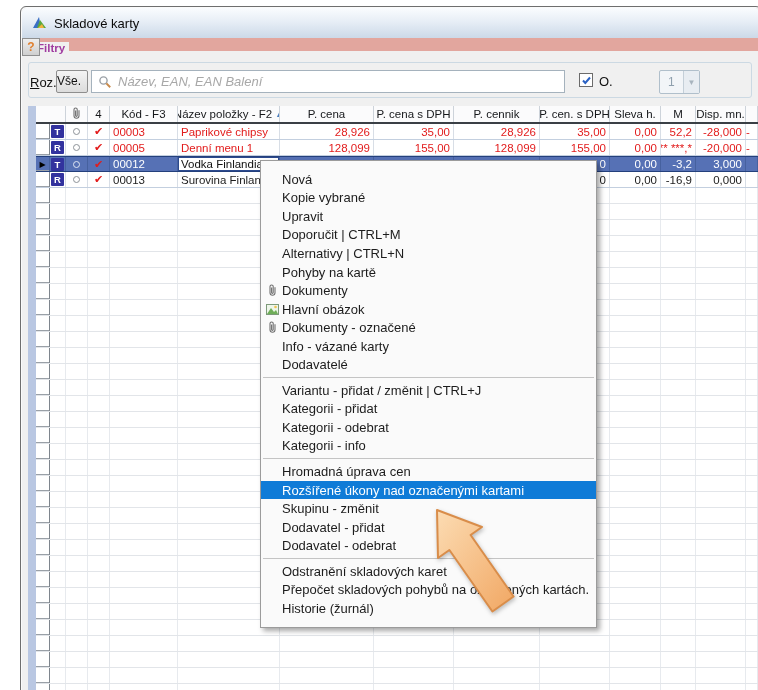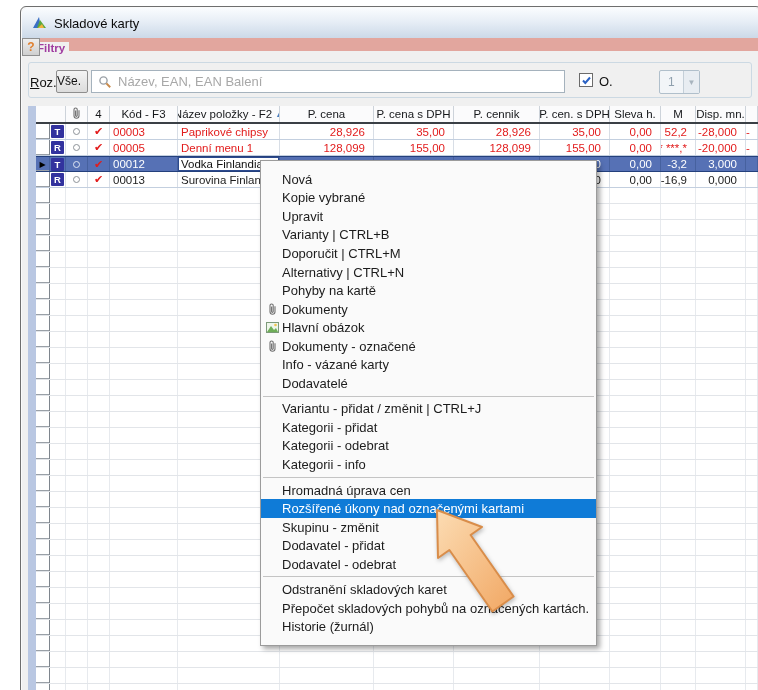--- a/index.html
+++ b/index.html
@@ -28,21 +28,21 @@
                  color:var(--accent);font-size:11.5px;font-weight:bold;}
   .roz{position:absolute;left:30px;top:75px;font-size:13px;color:#111;display:inline-block;}
   .roz::first-letter{text-decoration:underline;}
   #vsebtn{position:absolute;left:56px;top:70px;width:32px;height:23px;box-sizing:border-box;
           border:1px solid #8e8e8e;border-radius:2px;background:linear-gradient(#f4f4f4,#dcdcdc);
           font-size:12px;color:#111;text-align:left;line-height:21px;}
   #searchbox{position:absolute;left:91px;top:70px;width:474px;height:23px;box-sizing:border-box;
              border:1px solid #a5b2bd;background:#fff;}
   #searchbox input{position:absolute;left:0;top:0;width:100%;height:100%;box-sizing:border-box;
              border:none;outline:none;padding:0 4px 0 26px;font-size:13px;color:#333;
-             font-family:"Liberation Sans","DejaVu Sans",sans-serif;background:transparent;}
+             font-family:"Liberation Sans","DejaVu Sans",sans-serif;background:transparent;font-style:italic;}
   #searchbox input::placeholder{color:#a8a8a8;}
   #searchicon{position:absolute;left:6px;top:4px;width:14px;height:14px;}
   #chkO{position:absolute;left:579px;top:73px;width:14px;height:14px;box-sizing:border-box;
         border:1px solid #6b6b6b;background:#fff;display:flex;align-items:center;justify-content:center;}
   #chkO-label{position:absolute;left:599px;top:74px;font-size:13px;color:#111;}
   #combo{position:absolute;left:659px;top:70px;width:41px;height:24px;box-sizing:border-box;
          border:1px solid #b0bfcb;background:#f2f5f8;border-radius:2px;display:flex;}
   #combo .cval{flex:1;font-size:12px;color:#8fa0ae;padding:4px 0 0 8px;}
   #combo .cbtn{width:15px;border-left:1px solid #c4cfd8;background:#e8edf2;display:flex;
                align-items:center;justify-content:center;color:#a8b4be;font-size:8px;}
@@ -57,21 +57,21 @@
 
   .c-markerbadge{width:30px;}
   .c-marker{width:14px;}  .c-badge{width:16px;}  .c-clip{width:22px;}  .c-chk{width:22px;}
   .c-kod{width:68px;}     .c-nazev{width:102px;} .c-pcena{width:94px;} .c-pdph{width:80px;}
   .c-pcennik{width:86px;} .c-pcsdph{width:70px;} .c-sleva{width:51px;} .c-m{width:35px;}
   .c-disp{width:50px;}    .c-extra{width:12px;}
 
   .trow{display:flex;height:16px;box-sizing:border-box;border-bottom:1px solid #c3cfdf;background:#fff;}
   .trow>div{box-sizing:border-box;border-right:1px solid #d8dee6;display:flex;align-items:center;
             overflow:hidden;white-space:nowrap;font-size:11.5px;color:#1c1c1c;}
-  .trow .num{justify-content:flex-end;padding-right:8px;}
+  .trow .num{justify-content:flex-end;padding-right:3px;}
   .trow .c-kod,.trow .c-nazev{padding-left:3px;}
   .trow.red{color:var(--red);}  .trow.red>div{color:var(--red);}
   .trow.selected{background:var(--sel);border-top:1px solid #24407c;border-bottom:1px solid #24407c;}
   .trow.selected>div{color:#fff;border-right-color:#46619f;}
   .trow .c-marker, .erow .c-marker{border-right:1px solid #7e858d;box-shadow:inset 0 -1px 0 #9aa0a7;}
   .curcell{background:#fff;box-shadow:inset 0 0 0 1px #2c4a8e;}
   .trow.selected .curcell{color:#111 !important;}
   .badge{width:13px;height:13px;margin:0 auto;background:var(--badge);color:#fff;font-size:9.5px;
          font-weight:bold;display:flex;align-items:center;justify-content:center;border-radius:1px;}
   .attach-dot{width:5px;height:5px;border:1px solid #8d9298;border-radius:50%;margin:0 auto;}
@@ -778,23 +778,20 @@
         <div class="mi">
           <span>Nová</span>
         </div>
         <div class="mi">
           <span>Kopie vybrané</span>
         </div>
         <div class="mi">
           <span>Upravit</span>
         </div>
         <div class="mi">
-          <span>Varianty | CTRL+B</span>
-        </div>
-        <div class="mi">
           <span>Doporučit | CTRL+M</span>
         </div>
         <div class="mi">
           <span>Alternativy | CTRL+N</span>
         </div>
         <div class="mi">
           <span>Pohyby na kartě</span>
         </div>
         <div class="mi">
           <span class="mic">

